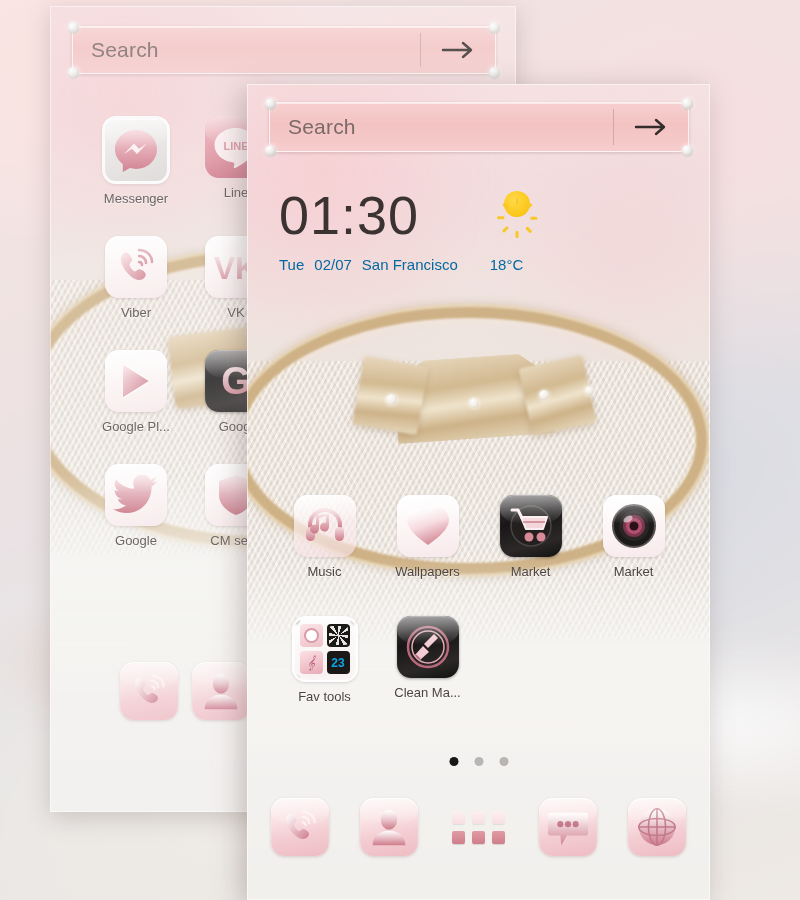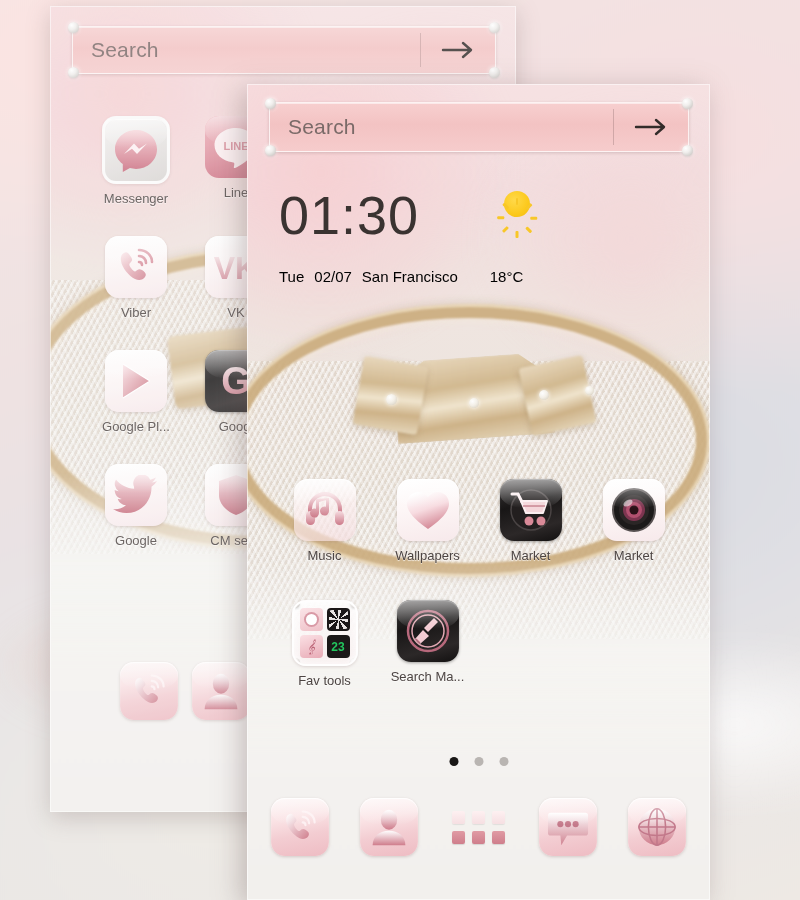--- a/index.html
+++ b/index.html
@@ -108,21 +108,21 @@
     position:absolute;width:11px;height:11px;border-radius:50%;
     background:radial-gradient(circle at 34% 30%,#ffffff 0%,#f0eeec 40%,#bfbcb8 100%);
     box-shadow:0 0 4px rgba(255,255,255,.95),0 1px 2px rgba(0,0,0,.18);
   }
   .rivet.tl{left:-5px;top:-5px;} .rivet.tr{right:-5px;top:-5px;}
   .rivet.bl{left:-5px;bottom:-5px;} .rivet.br{right:-5px;bottom:-5px;}
 
   
   .clockwidget{position:absolute;}
   .clock-time{font-size:54px;color:#3a3331;font-weight:400;line-height:1;letter-spacing:1px;}
-  .clock-sub{margin-top:26px;font-size:15px;color:#000000;display:flex;gap:10px;align-items:baseline;}
+  .clock-sub{margin-top:14px;font-size:15px;color:#0369a1;display:flex;gap:10px;align-items:baseline;}
   .clock-sub .temp{margin-left:22px;}
   .sun{position:absolute;width:40px;height:40px;}
   .sun .core{
     position:absolute;left:7px;top:7px;width:26px;height:26px;border-radius:50%;
     background:radial-gradient(circle at 40% 35%,#ffd94a 0%,#fcc91c 60%,#f2ba10 100%);
   }
   .sun .ray{position:absolute;left:50%;top:50%;width:2.5px;height:7px;margin-left:-1.25px;
     background:#f8c728;border-radius:1px;transform-origin:50% 14px;}
 
   
@@ -472,21 +472,21 @@
       <div class="ray" style="transform:rotate(45deg) translateY(-6px);"></div>
       <div class="ray" style="transform:rotate(90deg) translateY(-6px);"></div>
       <div class="ray" style="transform:rotate(135deg) translateY(-6px);"></div>
       <div class="ray" style="transform:rotate(180deg) translateY(-6px);"></div>
       <div class="ray" style="transform:rotate(225deg) translateY(-6px);"></div>
       <div class="ray" style="transform:rotate(270deg) translateY(-6px);"></div>
       <div class="ray" style="transform:rotate(315deg) translateY(-6px);"></div>
     </div>
   </div>
 
-  <div class="grid" style="left:26px;top:395px;width:412px;grid-template-columns:repeat(4,103px);row-gap:37px;">
+  <div class="grid" style="left:26px;top:411px;width:412px;grid-template-columns:repeat(4,103px);row-gap:37px;">
 
     <div class="cell">
       <div class="app-icon tile-glass">
         <div class="glyph">
           <svg width="46" height="46" viewBox="0 0 46 46">
             <defs>
                 <linearGradient id="msg" x1="0" y1="0" x2="0" y2="1">
               <stop offset="0" stop-color="#f6dde1"></stop>
                   <stop offset="1" stop-color="#cc7a89"></stop>
                 </linearGradient>
@@ -576,21 +576,21 @@
                  #e8e4e2 90deg 108deg,#1b1818 108deg 135deg,#e8e4e2 135deg 153deg,#1b1818 153deg 180deg,
                  #e8e4e2 180deg 198deg,#1b1818 198deg 225deg,#e8e4e2 225deg 243deg,#1b1818 243deg 270deg,
                  #e8e4e2 270deg 288deg,#1b1818 288deg 315deg,#e8e4e2 315deg 333deg,#1b1818 333deg 360deg);
                  border-radius:3px;"></div>
           </div>
           <div style="border-radius:4px;background:linear-gradient(160deg,#fbe1e5,#e8abb6);
                       display:flex;align-items:center;justify-content:center;
                       color:#b85f72;font-size:13px;font-style:italic;">𝄞</div>
           <div style="border-radius:4px;background:#1b1818;display:flex;align-items:center;
                       justify-content:center;">
-            <span style="color:#22c55e;font-size:12px;font-weight:bold;line-height:1;">23</span>
+            <span style="color:#0ea5e9;font-size:12px;font-weight:bold;line-height:1;">23</span>
           </div>
         </div>
         <div class="rivet tl" style="width:9px;height:9px;left:-3px;top:-3px;"></div>
         <div class="rivet tr" style="width:9px;height:9px;right:-3px;top:-3px;"></div>
         <div class="rivet bl" style="width:9px;height:9px;left:-3px;bottom:-3px;"></div>
         <div class="rivet br" style="width:9px;height:9px;right:-3px;bottom:-3px;"></div>
       </div>
       <div class="app-label">Fav tools</div>
     </div>
 
@@ -602,21 +602,21 @@
             <circle cx="25" cy="25" r="16" fill="none" stroke="#e3a9b4" stroke-width="1.5"></circle>
             <g fill="#f3ccd3">
               <path d="M31 12 l4 4 -10 10 -4 -4z"></path>
               <path d="M20 24 l6 6 -9 8 -5 -5z"></path>
             </g>
             <path d="M13 33 l4 4" stroke="#b8697c" stroke-width="1.2"></path>
           </svg>
         </div>
         <div class="gloss"></div>
       </div>
-      <div class="app-label">Search Ma...</div>
+      <div class="app-label">Clean Ma...</div>
     </div>
   </div>
 
   <div class="dots" style="left:50%;transform:translateX(-50%);top:673px;">
     <div class="dot active"></div>
     <div class="dot"></div>
     <div class="dot"></div>
   </div>
 
   <div class="dock" style="left:24px;right:24px;top:714px;">

